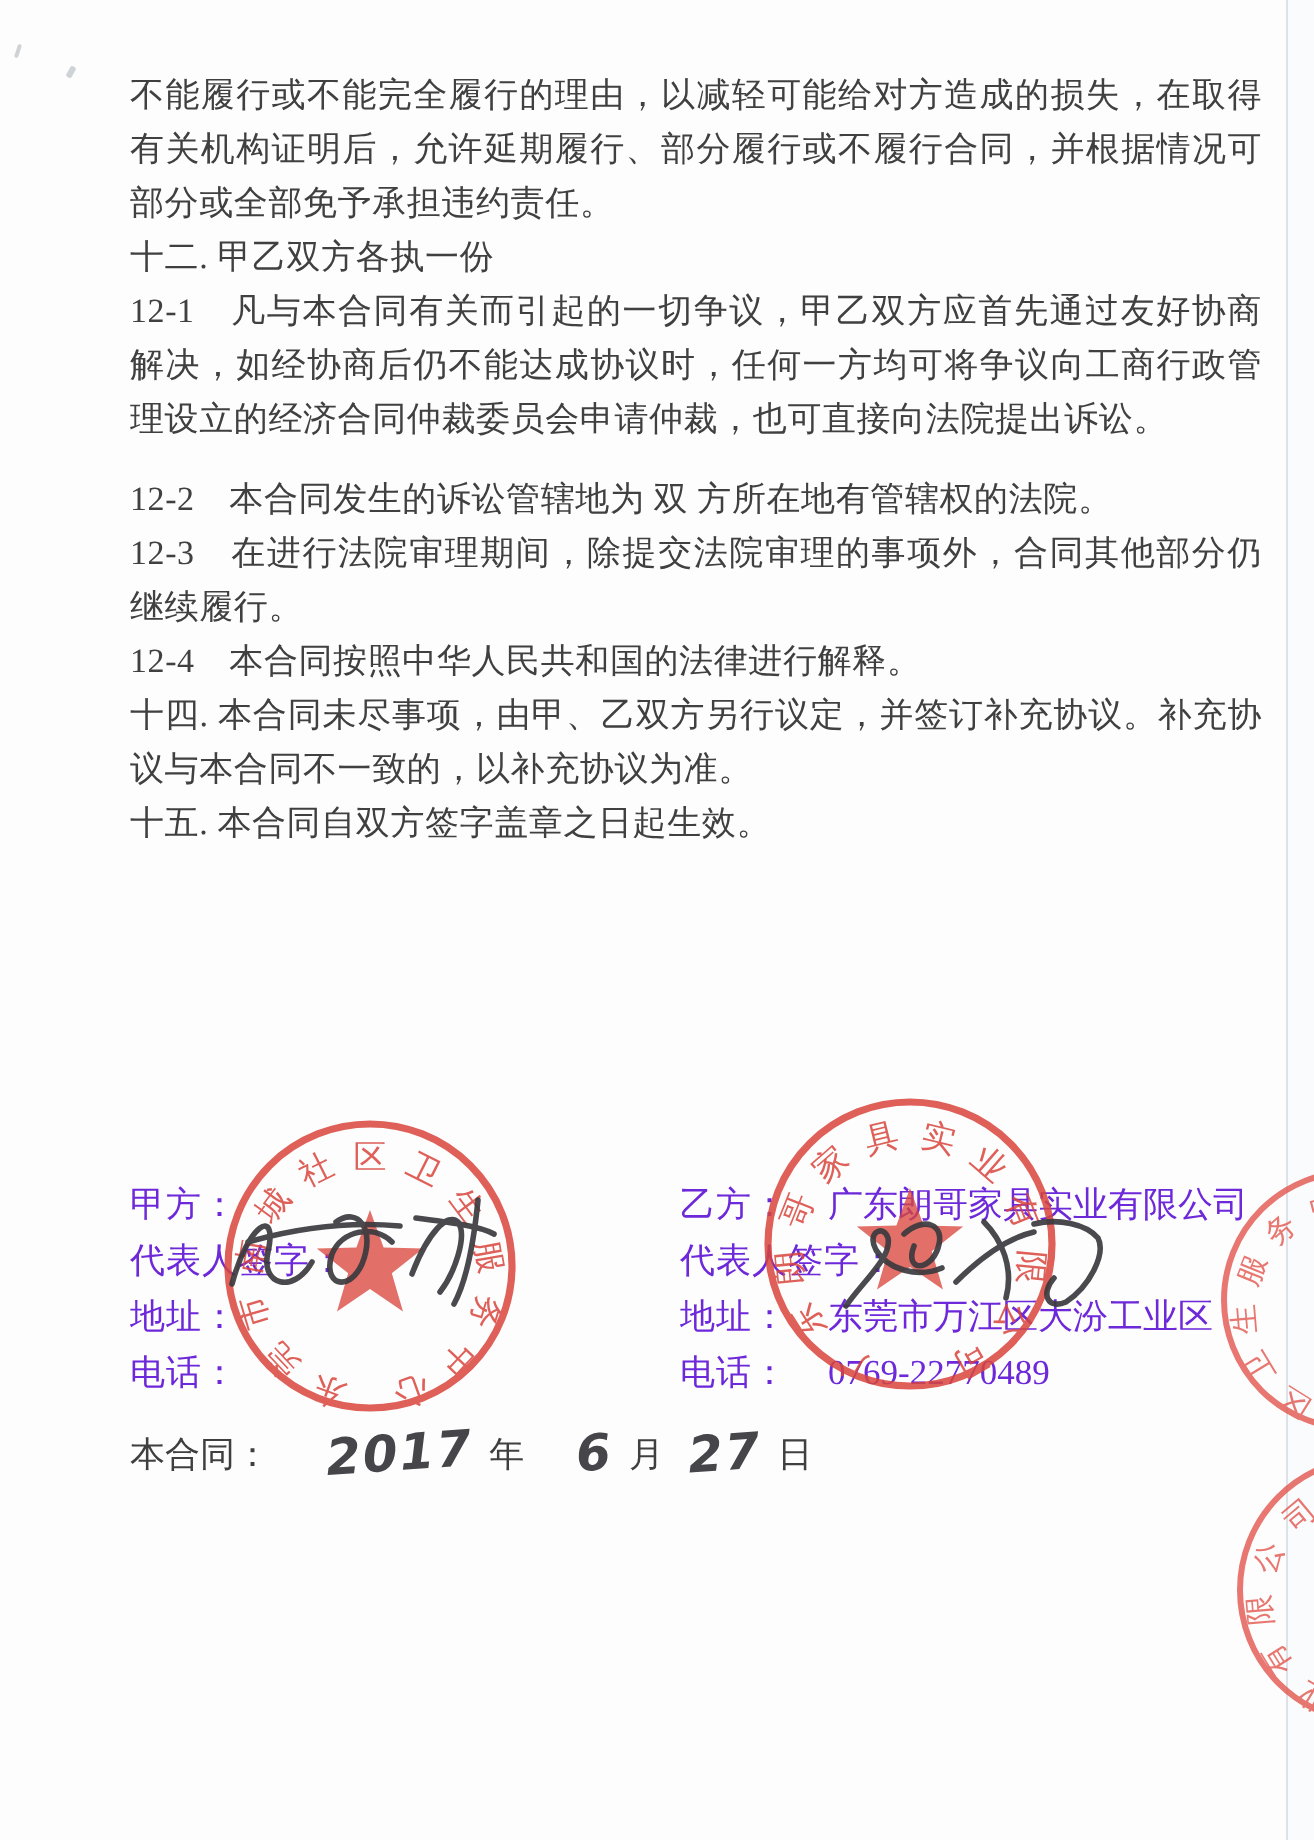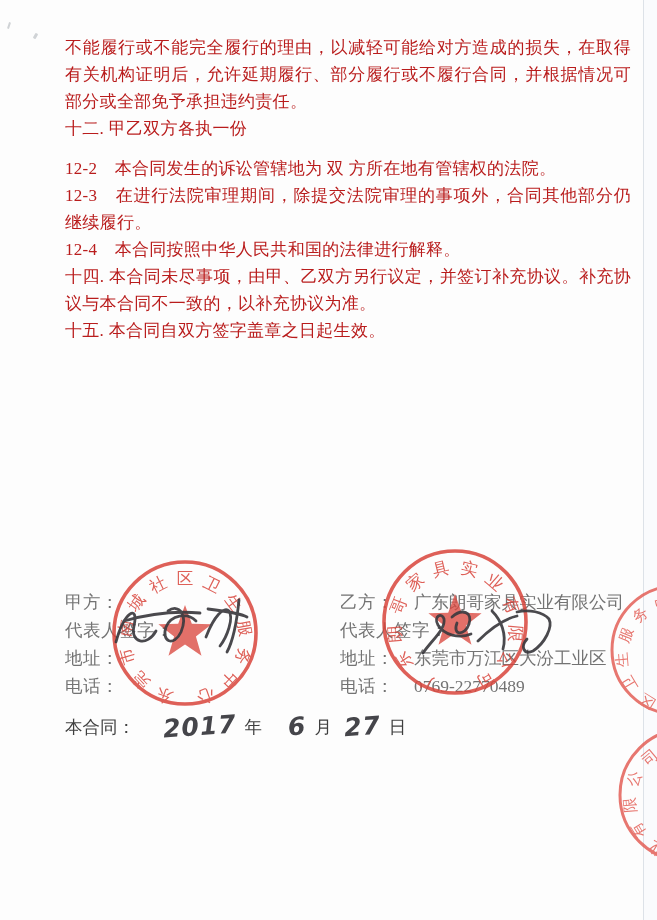--- a/index.html
+++ b/index.html
@@ -10,26 +10,26 @@
   }
   .right-strip{
     position:absolute;top:0;left:643px;width:14px;height:920px;
     background:#fafbfd;border-left:1px solid #dde2e8;
   }
   .speck{position:absolute;background:#9aa0a6;opacity:.45;border-radius:1px;}
   .speck1{left:8px;top:22px;width:2px;height:7px;transform:rotate(18deg);}
   .speck2{left:34px;top:33px;width:3px;height:6px;transform:rotate(30deg);}
   .content{
     position:absolute;left:65px;top:34px;width:566px;
-    font-size:17px;line-height:27px;color:#b91c1c;
+    font-size:17px;line-height:27px;color:#404040;
     text-align:justify;letter-spacing:.3px;
   }
   .content p{margin:0;}
   .gap-before{margin-top:13px !important;}
-  .sig-block{position:absolute;top:588px;font-size:17.5px;line-height:28px;color:#737373;}
+  .sig-block{position:absolute;top:588px;font-size:17.5px;line-height:28px;color:#6d28d9;}
   .sig-a{left:65px;width:250px;}
   .sig-b{left:340px;width:300px;}
   .sig-row{height:28px;white-space:nowrap;}
   .sig-row .lbl{letter-spacing:.5px;}
   .sig-row .val{margin-left:20px;}
   .date-line{
     position:absolute;left:65px;top:712px;font-size:17.5px;color:#3f3f3f;
     white-space:nowrap;
   }
   .hand{
@@ -46,20 +46,21 @@
 </head>
 <body>
 
 <div class="right-strip"></div>
 <div class="speck speck1"></div>
 <div class="speck speck2"></div>
 
 <div class="content">
   <p>不能履行或不能完全履行的理由，以减轻可能给对方造成的损失，在取得有关机构证明后，允许延期履行、部分履行或不履行合同，并根据情况可部分或全部免予承担违约责任。</p>
   <p>十二. 甲乙双方各执一份</p>
+  <p>12-1　凡与本合同有关而引起的一切争议，甲乙双方应首先通过友好协商解决，如经协商后仍不能达成协议时，任何一方均可将争议向工商行政管理设立的经济合同仲裁委员会申请仲裁，也可直接向法院提出诉讼。</p>
   <p class="gap-before">12-2　本合同发生的诉讼管辖地为 双 方所在地有管辖权的法院。</p>
   <p>12-3　在进行法院审理期间，除提交法院审理的事项外，合同其他部分仍继续履行。</p>
   <p>12-4　本合同按照中华人民共和国的法律进行解释。</p>
   <p>十四. 本合同未尽事项，由甲、乙双方另行议定，并签订补充协议。补充协议与本合同不一致的，以补充协议为准。</p>
   <p>十五. 本合同自双方签字盖章之日起生效。</p>
 </div>
 
 <div class="sig-block sig-a">
   <div class="sig-row">
     <span class="lbl">甲方：</span><span class="val"></span>

